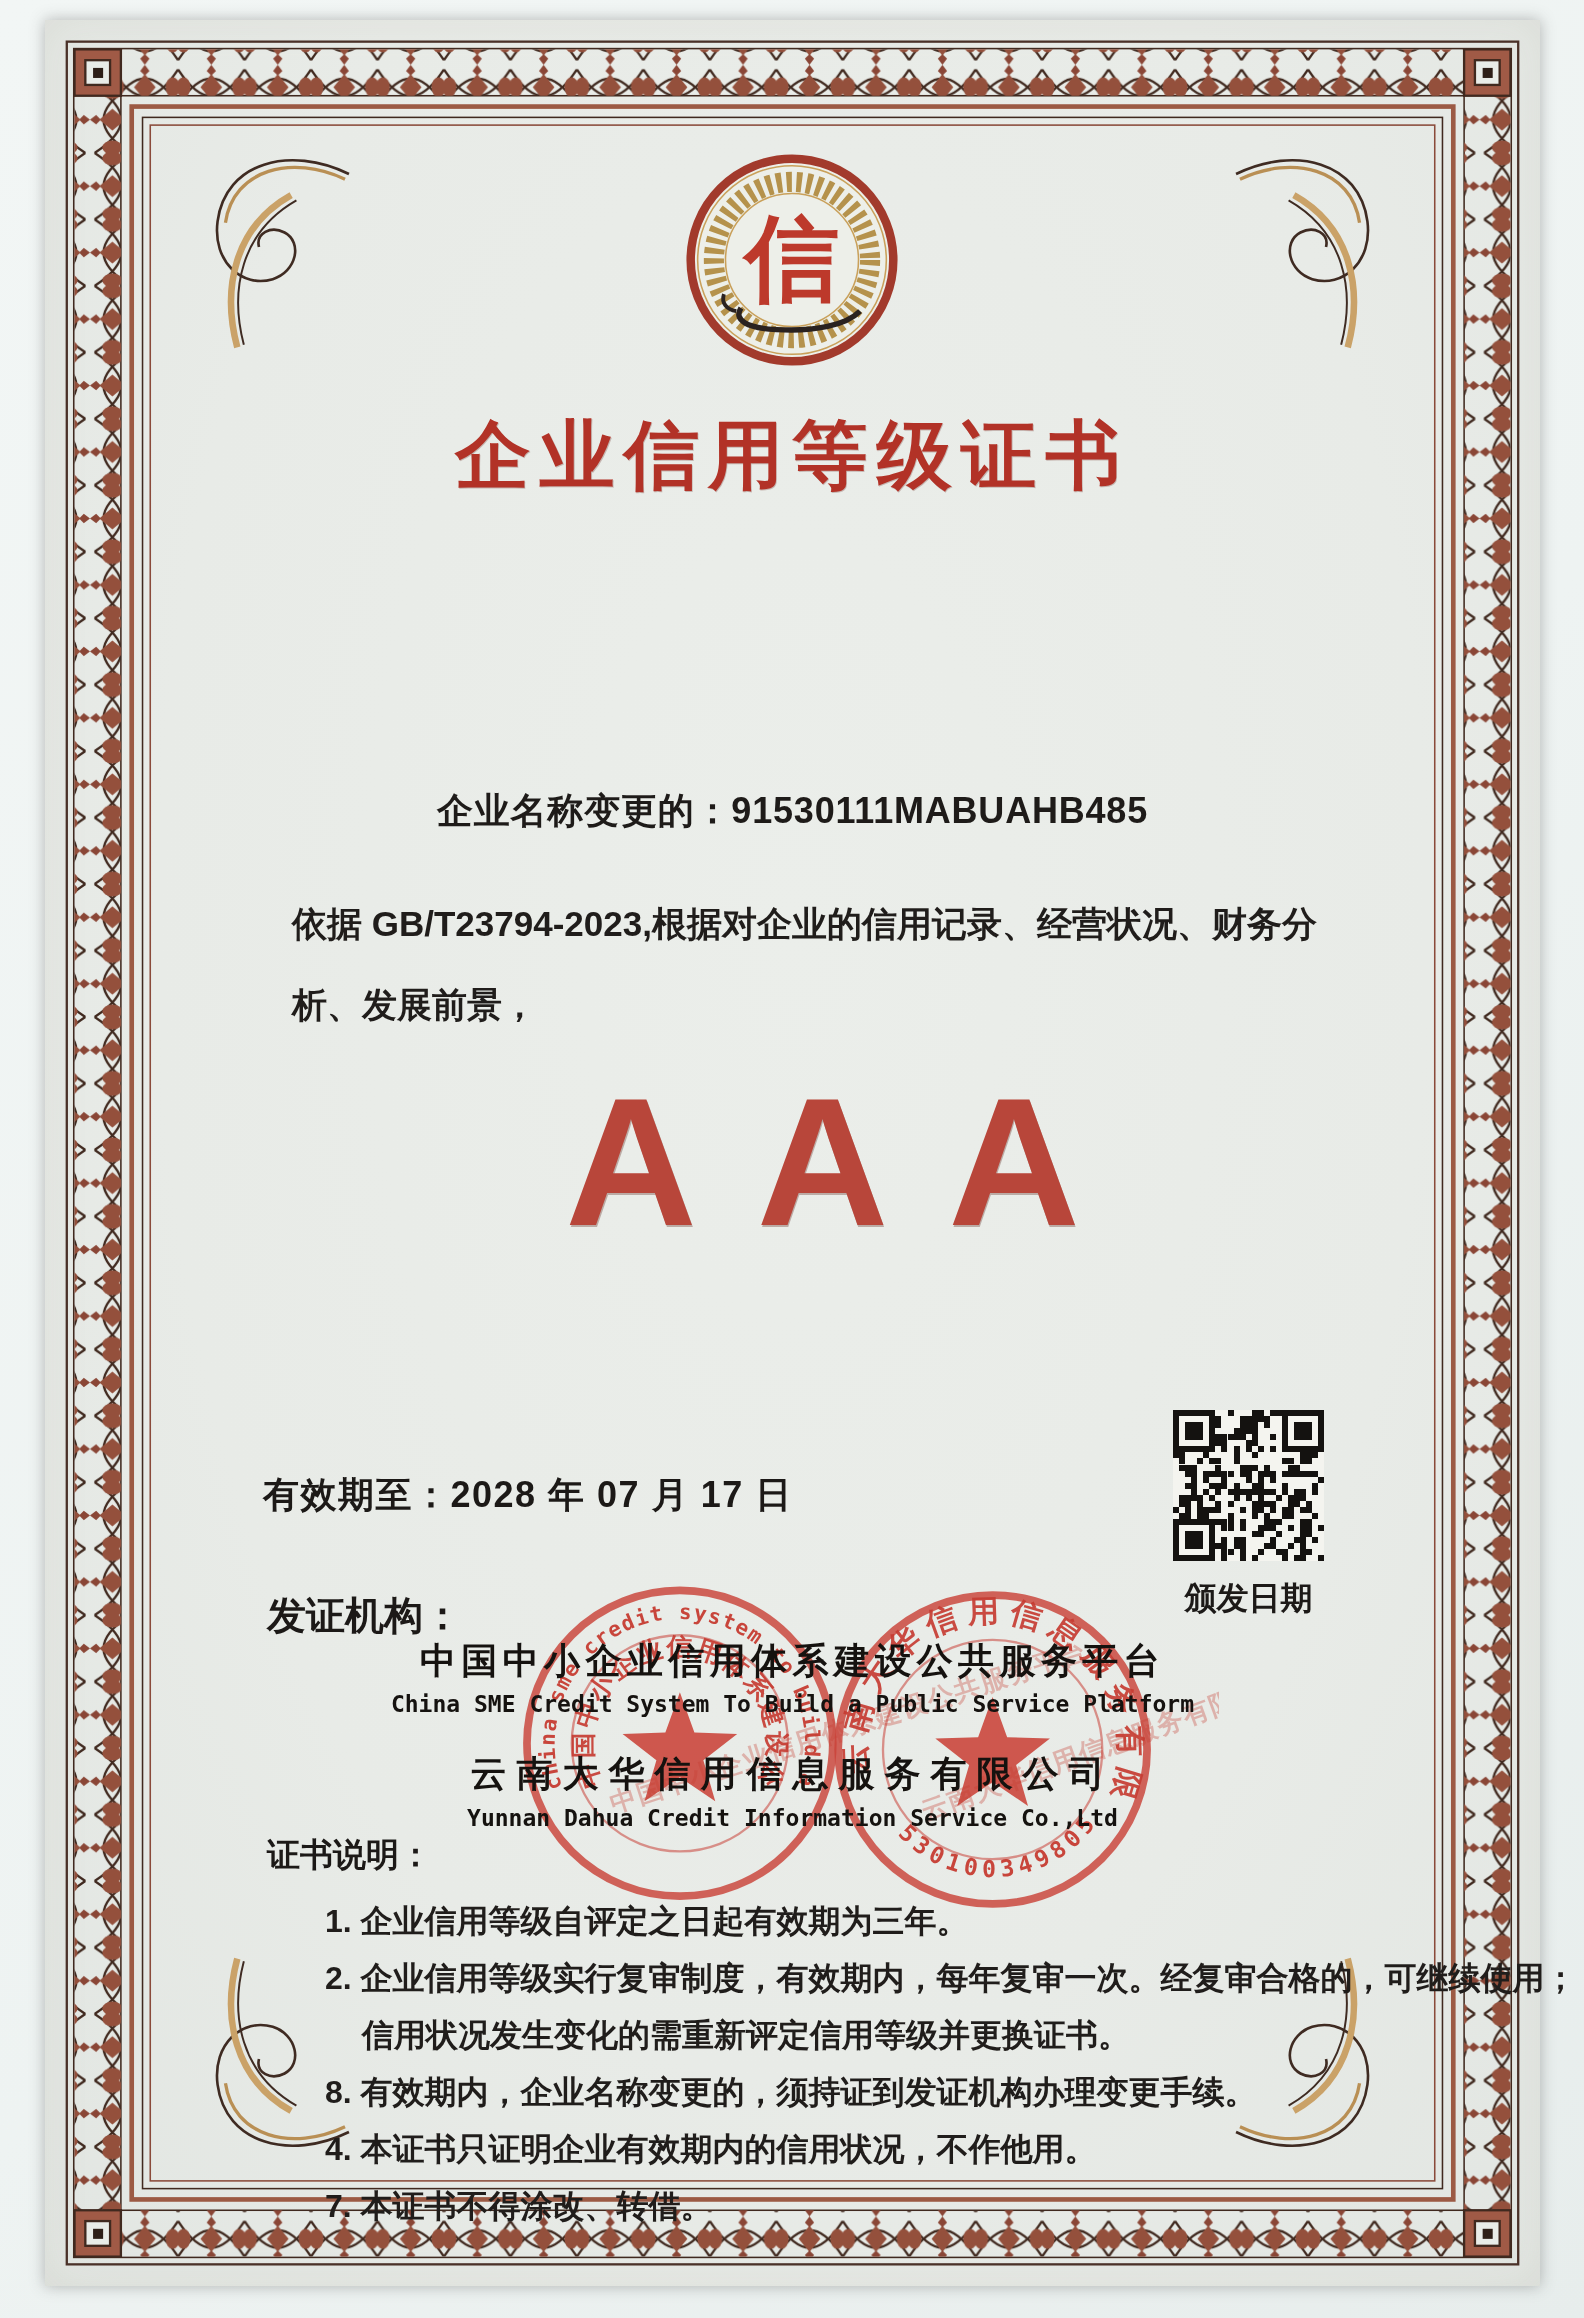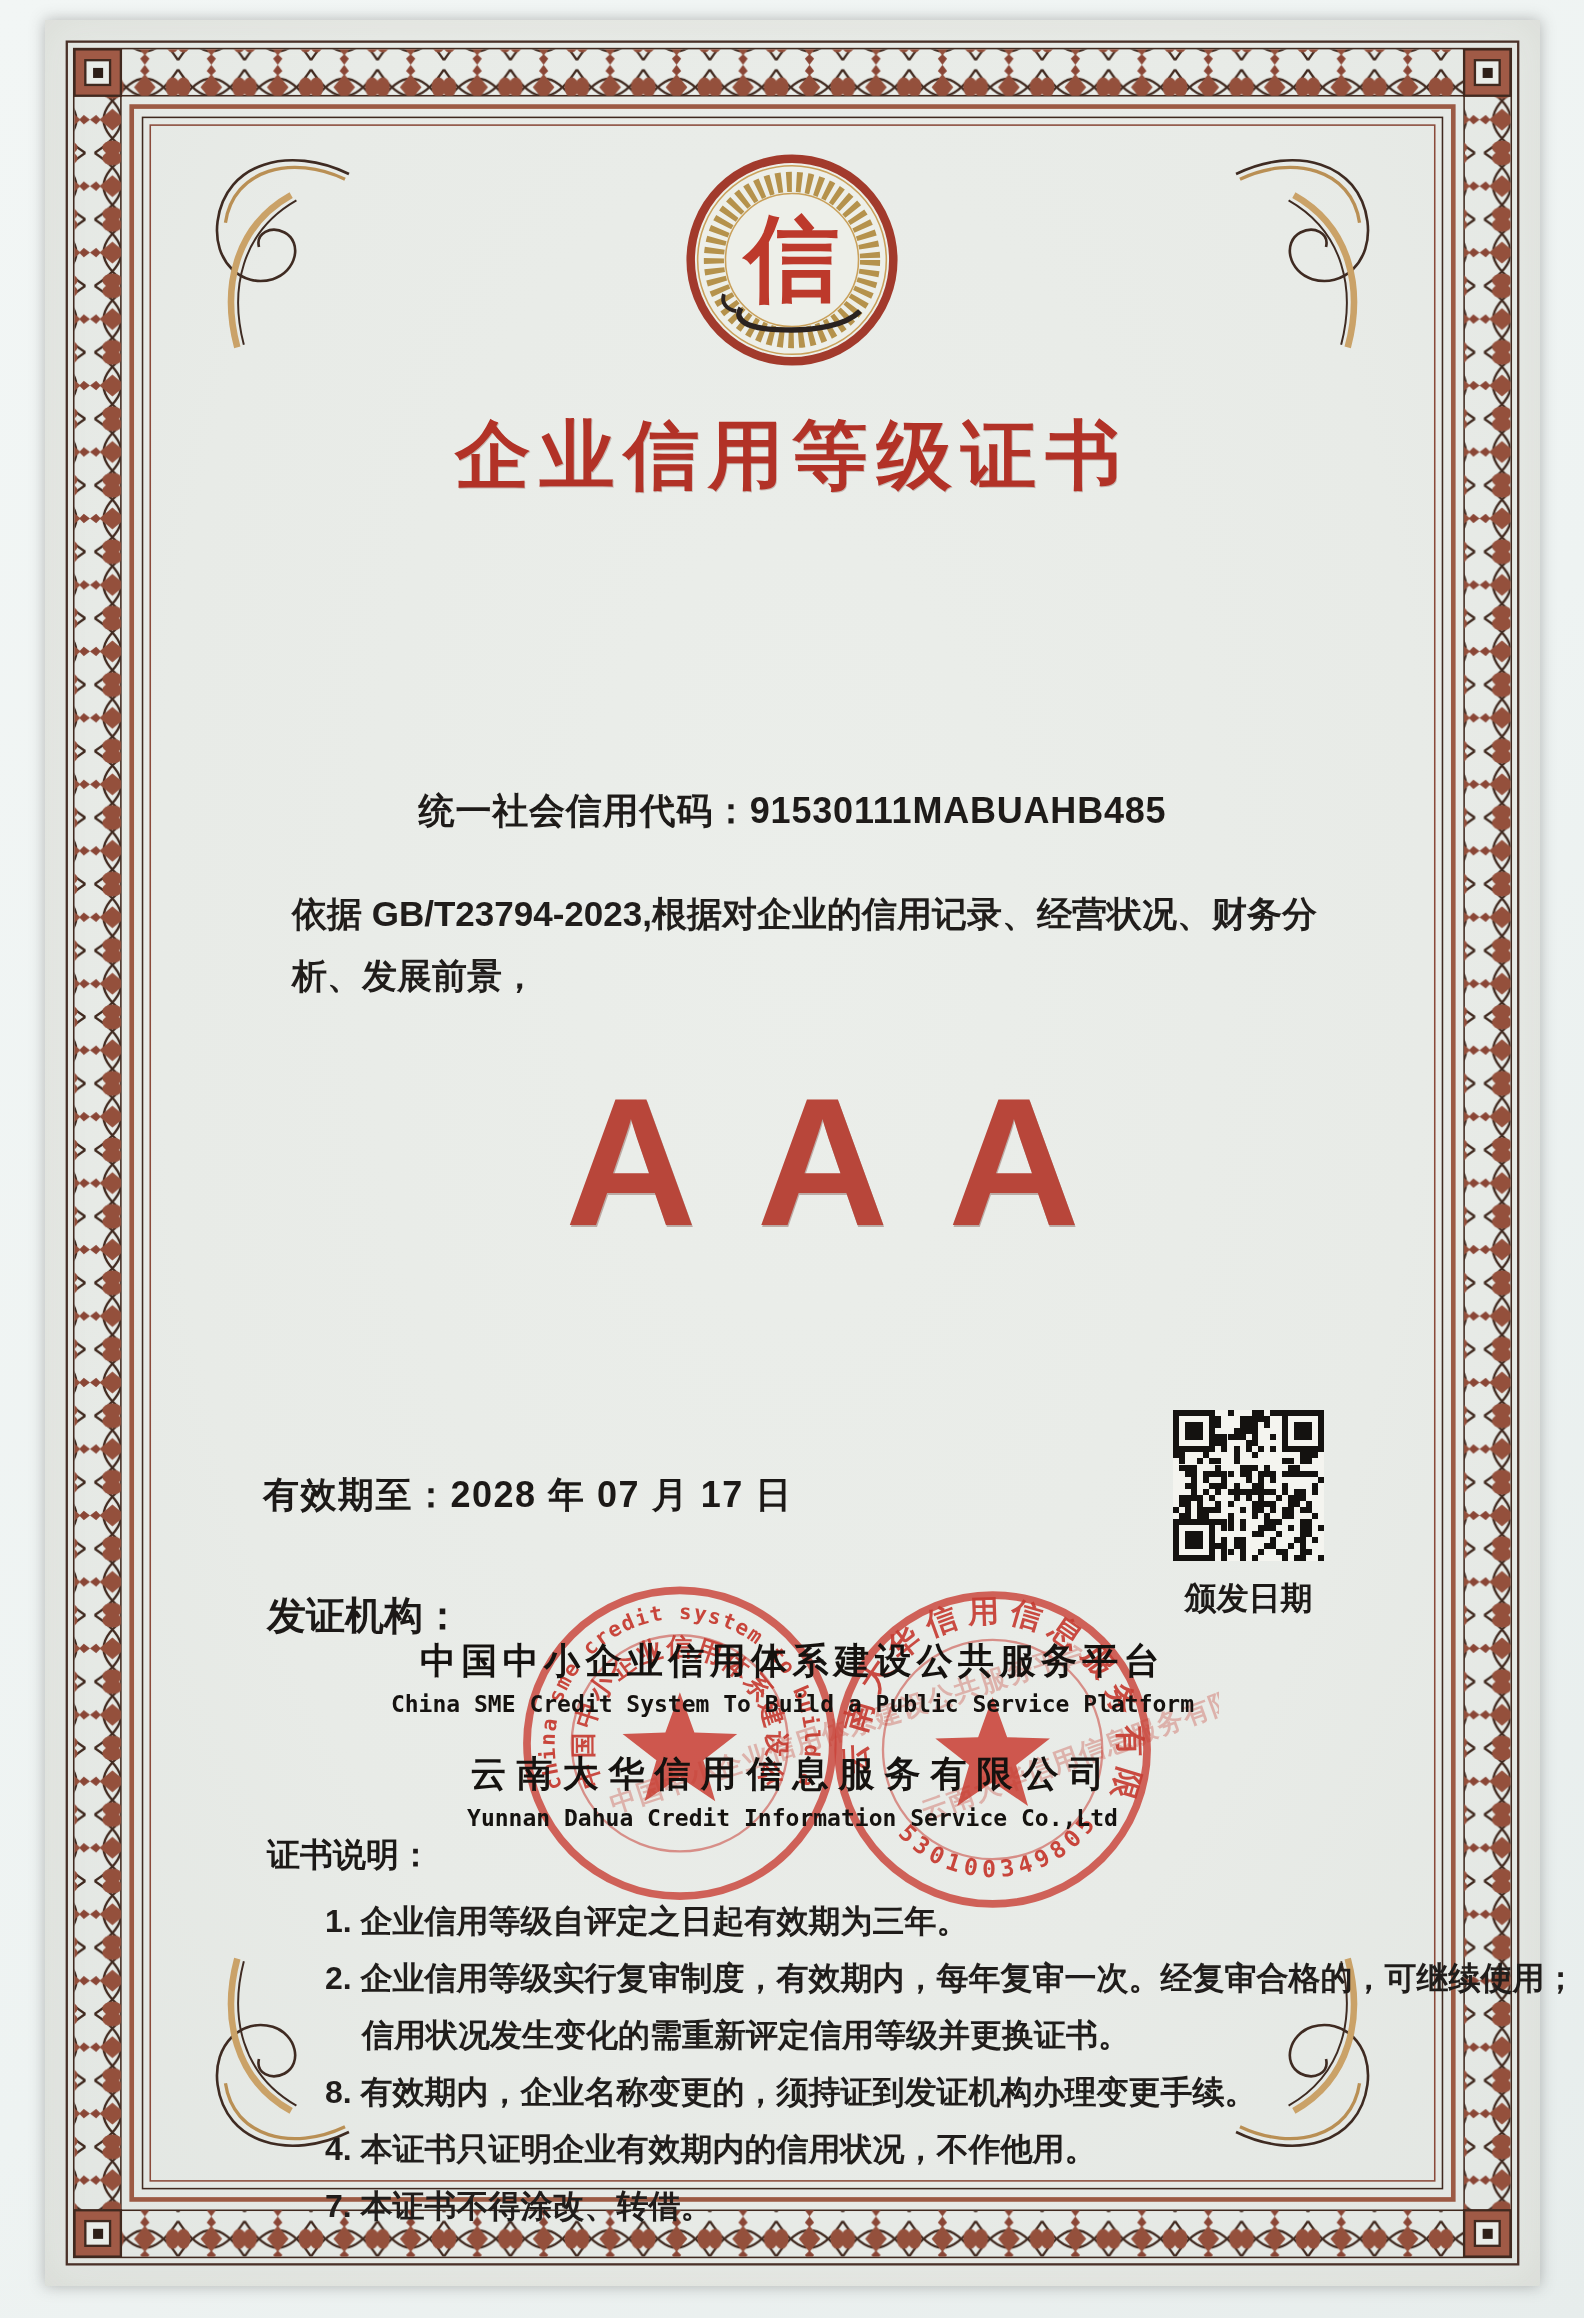--- a/index.html
+++ b/index.html
@@ -20,21 +20,21 @@
   .centered{left:0;width:1495px;text-align:center;}
   .title{
     top:386px;font-size:75px;font-weight:800;letter-spacing:9.3px;
     color:var(--title_red,#b23227);
     text-shadow:0.8px 0.8px 0 rgba(90,20,10,.25);
   }
   .certno{top:521px;font-size:35px;font-weight:600;letter-spacing:1.5px;color:#23201e;}
   .company{top:663px;font-size:61px;font-weight:800;letter-spacing:2.3px;color:#191715;}
   .creditcode{top:767px;font-size:36px;font-weight:700;letter-spacing:0.8px;color:#1e1b19;}
   .para{left:176px;top:863px;width:1147px;font-size:35px;font-weight:600;color:#201d1b;}
-  .para .pline{line-height:62px;}
+  .para .pline{line-height:81px;}
   .para .pline.indent{padding-left:71px;}
   .grade{
     top:1037px;font-size:182px;font-weight:800;letter-spacing:60px;padding-left:60px;
     color:var(--grade_red,#b8463a);text-shadow:0.8px 1.5px 0 rgba(80,20,10,.3);
   }
   .daterow{left:218px;font-size:36px;font-weight:700;letter-spacing:1.5px;color:#1c1917;}
   .d1{top:1391px;} .d2{top:1451px;} .d3{top:1512px;}
   .issuer-label{left:222px;top:1569px;font-size:39px;font-weight:700;color:#1c1917;}
   .orgline{z-index:3;}
   .org-cn1{top:1617px;font-size:36px;font-weight:700;letter-spacing:5.4px;color:#15120f;}
@@ -136,21 +136,21 @@
     <circle r="131" fill="#edefe9" stroke="#a23a2c" stroke-width="11"></circle>
     <circle r="122" fill="none" stroke="#c9a05a" stroke-width="2"></circle>
     <circle r="101" fill="none" stroke="#b5924c" stroke-width="26" stroke-dasharray="7 6"></circle>
     <circle r="86" fill="none" stroke="#c9a05a" stroke-width="2"></circle>
     <text class="emb-char" y="40">信</text>
     <path d="M-66,62 C-76,78 -58,88 -20,90 C30,93 70,84 88,66" stroke="#2a2220" stroke-width="7" fill="none"></path>
     <path d="M-88,44 C-92,56 -84,64 -72,66" stroke="#2a2220" stroke-width="5" fill="none"></path>
   </svg>
 
   <div class="abs centered title">企业信用等级证书</div>
-  <div class="abs centered creditcode">统一社会信用代码：91530111MABUAHB485</div>
+  <div class="abs centered creditcode">企业名称变更的：91530111MABUAHB485</div>
 
   <div class="abs para">
     <div class="pline indent">依据 GB/T23794-2023,根据对企业的信用记录、经营状况、财务分析、发展前景，</div>
   </div>
 
   <div class="abs centered grade">AAA</div>
 
   <div class="abs daterow d2">有效期至：2028 年 07 月 17 日</div>
 
   <div class="abs" id="qr">

